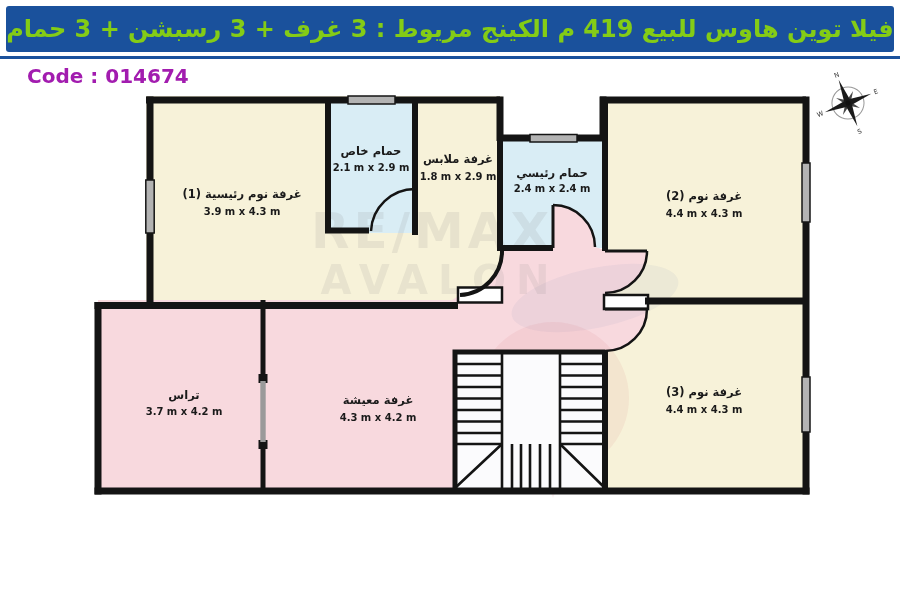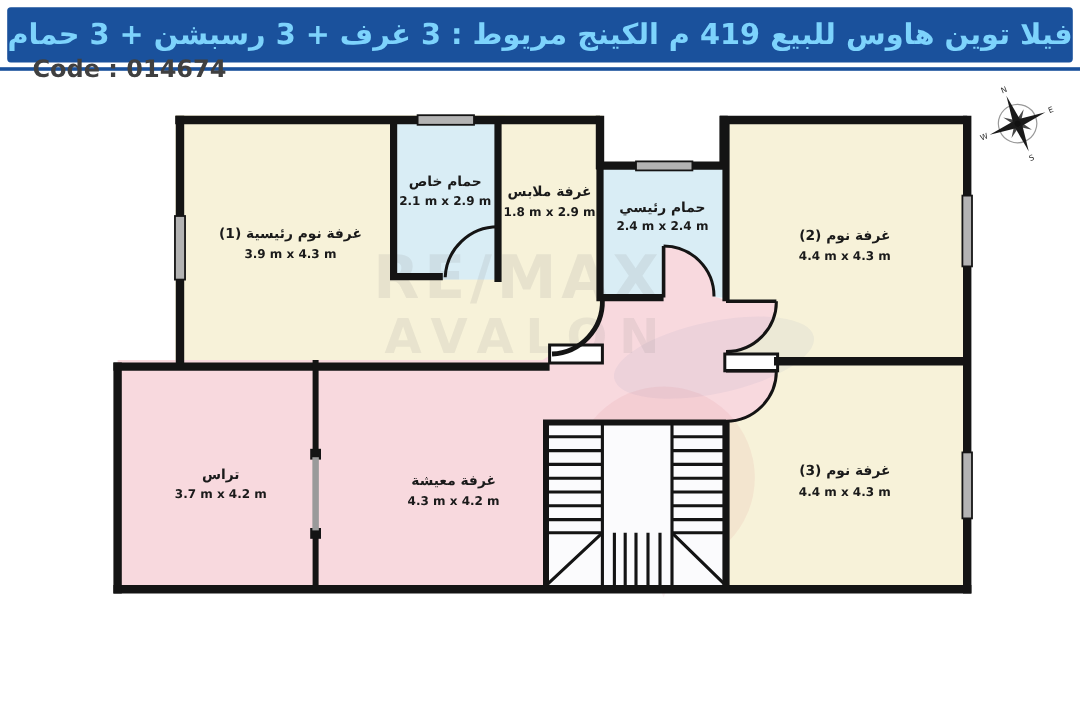--- a/index.html
+++ b/index.html
@@ -1,22 +1,22 @@
 <!DOCTYPE html>
 <html><head>
 <meta charset="utf-8">
 <style>
   html,body{margin:0;padding:0}
   body{width:900px;height:600px;background:#ffffff;position:relative;overflow:hidden;
        font-family:"DejaVu Sans",sans-serif}
   .header-bar{position:absolute;left:6px;top:6px;right:6px;height:46px;background:#1a519c;
               border-radius:3px;display:flex;align-items:center;justify-content:center}
-  .header-bar .title{color:#7dd3fc;font-size:24px;font-weight:bold;direction:rtl;white-space:nowrap}
+  .header-bar .title{color:#84cc16;font-size:24px;font-weight:bold;direction:rtl;white-space:nowrap}
   .header-rule{position:absolute;left:0;top:56px;width:100%;height:3px;background:#1a519c}
-  .code-label{position:absolute;left:27px;top:45px;font-size:20px;font-weight:bold;color:#404040}
+  .code-label{position:absolute;left:27px;top:64px;font-size:20px;font-weight:bold;color:#a21caf}
   svg{position:absolute;left:0;top:0}
   .walls path{stroke:#141414;fill:none;stroke-linecap:butt}
   .w7{stroke-width:7}.w6{stroke-width:6}.w5{stroke-width:5}.w4{stroke-width:4}
   .w3{stroke-width:3}.arc{stroke-width:2.5}
   text.rn{font-size:11.5px;font-weight:bold;fill:#1a1a1a;text-anchor:middle;direction:rtl}
   text.rd{font-size:10px;font-weight:bold;fill:#1a1a1a;text-anchor:middle}
   text.wm1{font-size:50px;font-weight:bold;fill:rgba(135,135,135,0.14);text-anchor:middle;letter-spacing:4px}
   text.wm2{font-size:40px;font-weight:bold;fill:rgba(135,135,135,0.13);text-anchor:middle;letter-spacing:10px}
   text.cp{font-size:6.5px;fill:#333;text-anchor:middle}
 </style>

